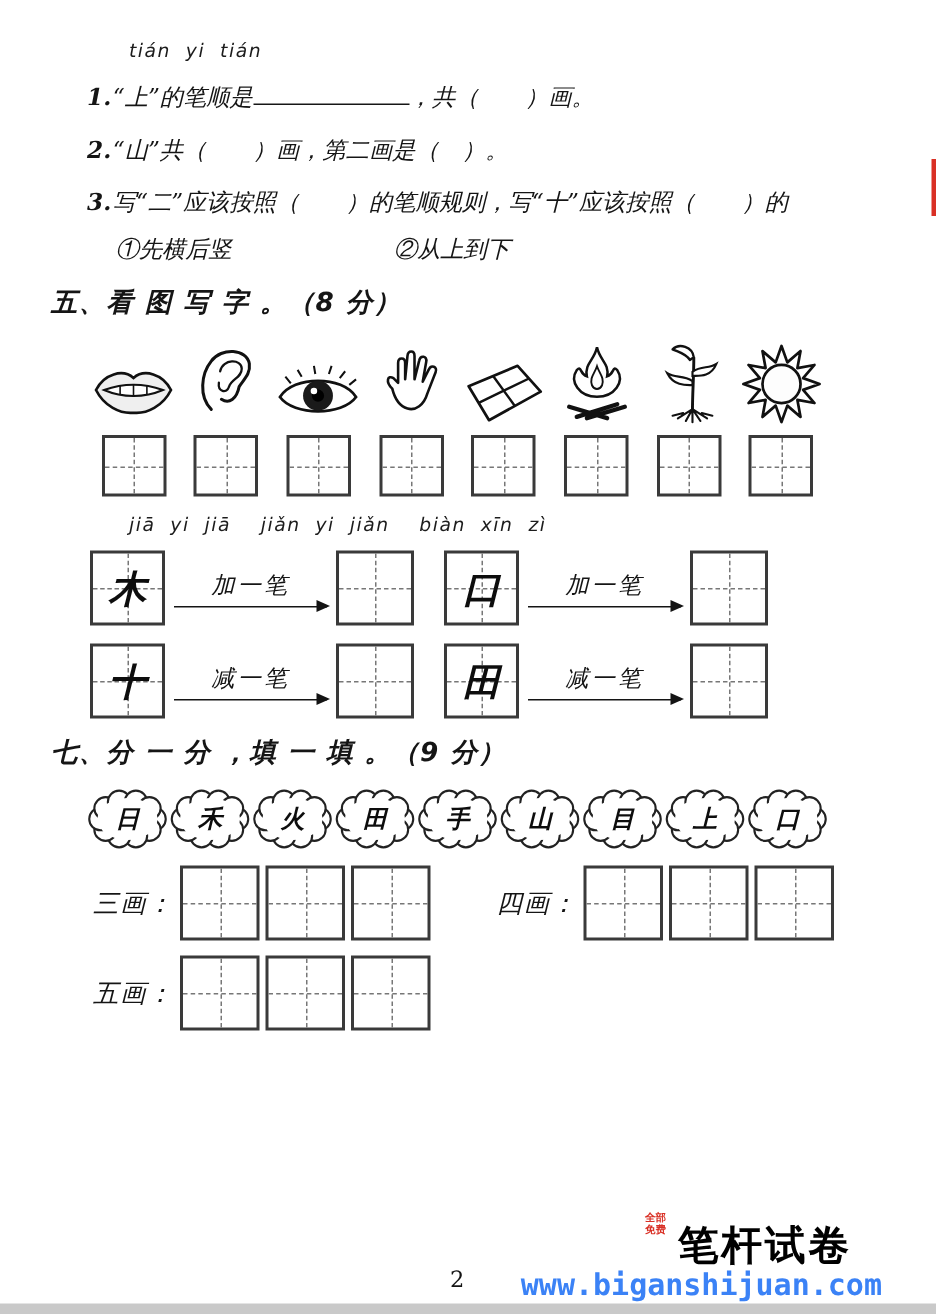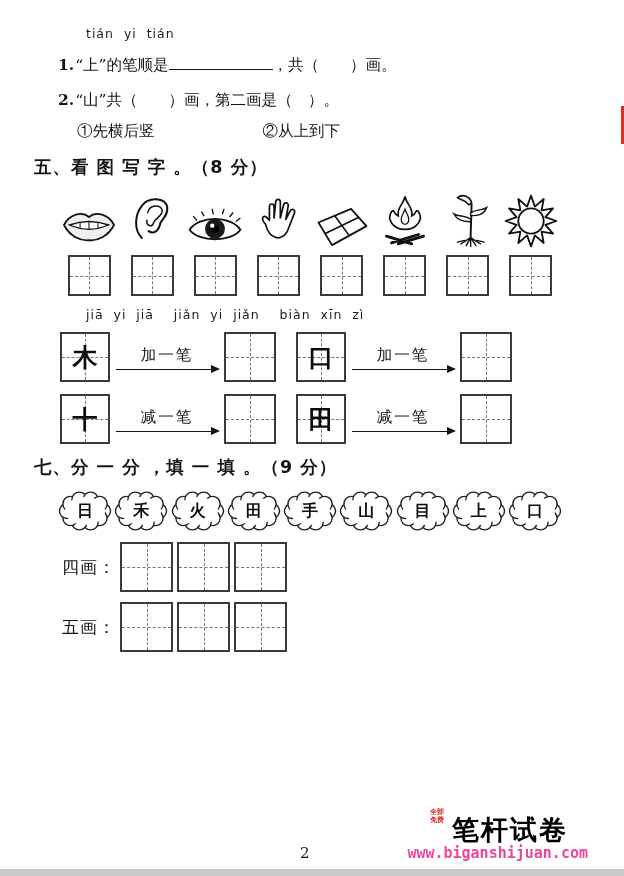--- a/index.html
+++ b/index.html
@@ -1,20 +1,20 @@
 <!DOCTYPE html>
 <html><head>
 <meta charset="utf-8">
 <style>
   html,body{margin:0;padding:0;}
   body{
     width:624px;height:876px;background:#fff;position:relative;overflow:hidden;
     font-family:"DejaVu Sans",sans-serif;color:#151515;
   }
-  .content{padding:26px 38px 0 34px;}
+  .content{padding:26px 48px 0 34px;font-style:italic;}
   .pinyin{
     font-size:12.5px;color:#1c1c1c;margin-left:52px;white-space:pre-wrap;
     letter-spacing:1px;line-height:15px;
   }
   h2.sec-title{
     margin:2px 0 0 0;font-size:17.5px;font-weight:bold;letter-spacing:1px;
     font-family:"DejaVu Sans",sans-serif;line-height:25px;white-space:pre-wrap;
   }
   .q{
     margin:13px 0 0 24px;font-family:"DejaVu Serif",serif;font-size:15.5px;
@@ -89,21 +89,21 @@
   .brand{
     position:absolute;top:812px;right:56px;font-size:27px;font-weight:bold;
     letter-spacing:2px;color:#000;font-family:"DejaVu Sans",sans-serif;
   }
   .badge{
     position:absolute;top:808px;right:178px;font-size:7px;color:#d93025;
     letter-spacing:0;line-height:8px;width:16px;font-weight:bold;
   }
   .brand-url{
     position:absolute;top:844px;right:36px;font-family:"DejaVu Sans Mono",monospace;
-    font-size:15px;font-weight:bold;color:#ec4899;
+    font-size:20px;font-weight:bold;color:#3b82f6;
   }
   .pagenum{
     position:absolute;top:844px;left:300px;font-family:"DejaVu Serif",serif;font-size:15px;
   }
   .bottombar{position:absolute;left:0;right:0;bottom:0;height:7px;background:#c9c9c9;}
   .redmark{position:absolute;right:0;top:106px;width:3px;height:38px;background:#d93025;}
 
   svg.pic{display:block;}
 </style>
 </head>
@@ -126,20 +126,21 @@
     </g>
   </defs>
 </svg>
 
 <div class="content">
 
   <div>
     <div class="pinyin">tián  yi  tián</div>
     <p class="q"><span class="qnum">1.</span><span>“上”的笔顺是</span><span class="blank"></span><span>，共（　　）画。</span></p>
     <p class="q"><span class="qnum">2.</span><span>“山”共（　　）画，第二画是（　）。</span></p>
+    <p class="q"><span class="qnum">3.</span><span>写“二”应该按照（　　）的笔顺规则，写“十”应该按照（　　）的</span></p>
     <p class="opts"><span>①先横后竖</span><span class="opt2">②从上到下</span></p>
   </div>
 
   <div style="margin-top:13px;">
     <h2 class="sec-title">五、看 图 写 字 。（8 分）</h2>
 
     <div class="picrow">
       <div class="piccell">
         <svg class="pic" width="58" height="50" viewBox="0 0 64 56">
           <path d="M4,28 C10,16 24,12 32,19 C40,12 54,16 60,28 C54,40 42,46 32,45 C22,46 10,40 4,28 Z" fill="#efefef" stroke="#111" stroke-width="2"></path>
@@ -326,20 +327,26 @@
       <div class="bubble">
           <svg viewBox="0 0 50 42">
             <use href="#cloudShape"></use>
           </svg>
           <span class="bchar">口</span>
         </div>
     </div>
 
     <div class="srow">
       <div class="sgroup">
+        <span class="slabel">三画：</span>
+        <div class="tzg2"></div>
+        <div class="tzg2"></div>
+        <div class="tzg2"></div>
+      </div>
+      <div class="sgroup">
         <span class="slabel">四画：</span>
         <div class="tzg2"></div>
         <div class="tzg2"></div>
         <div class="tzg2"></div>
       </div>
     </div>
     <div class="srow">
       <div class="sgroup">
         <span class="slabel">五画：</span>
         <div class="tzg2"></div>

